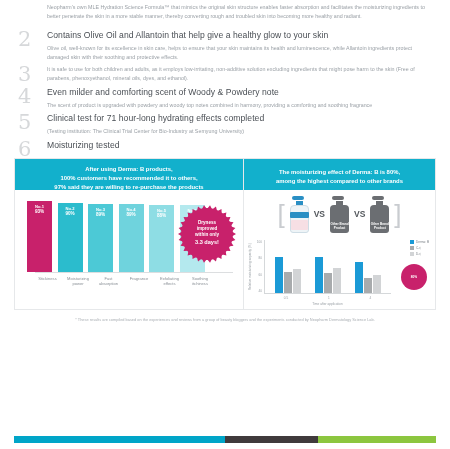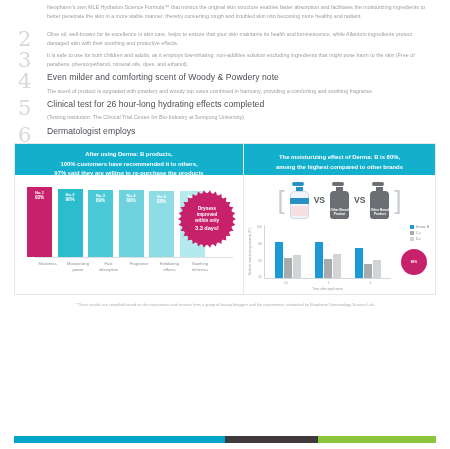--- a/index.html
+++ b/index.html
@@ -196,43 +196,44 @@
 <body>
 
 <div class="page">
 
   <div class="intro-body">Neopharm's own MLE Hydration Science Formula™ that mimics the original skin structure enables faster absorption and facilitates the moisturizing ingredients to better penetrate the skin in a more stable manner, thereby converting rough and troubled skin into becoming more healthy and radiant.</div>
 
   <div class="features">
 
     <div class="feature">
       <div class="feature-num">2</div>
+      <div class="feature-title">Contains Olive Oil and Allantoin that help give a healthy glow to your skin</div>
       <div class="feature-body">Olive oil, well-known for its excellence in skin care, helps to ensure that your skin maintains its health and luminescence, while Allantoin ingredients protect damaged skin with their soothing and protective effects.</div>
     </div>
 
     <div class="feature">
       <div class="feature-num">3</div>
       <div class="feature-body">It is safe to use for both children and adults, as it employs low-irritating, non-additive solution excluding ingredients that might pose harm to the skin (Free of parabens, phenoxyethanol, mineral oils, dyes, and ethanol).</div>
     </div>
 
     <div class="feature">
       <div class="feature-num">4</div>
       <div class="feature-title">Even milder and comforting scent of Woody &amp; Powdery note</div>
       <div class="feature-body">The scent of product is upgraded with powdery and woody top notes combined in harmony, providing a comforting and soothing fragrance</div>
     </div>
 
     <div class="feature">
       <div class="feature-num">5</div>
-      <div class="feature-title">Clinical test for 26 hour-long hydrating effects completed</div>
+      <div class="feature-title">Clinical test for 71 hour-long hydrating effects completed</div>
       <div class="feature-body">(Testing institution: The Clinical Trial Center for Bio-Industry at Semyung University)</div>
     </div>
 
     <div class="feature">
       <div class="feature-num">6</div>
-      <div class="feature-title">Dermatologist employs</div>
+      <div class="feature-title">Moisturizing tested</div>
       <div class="feature-body"></div>
     </div>
 
   </div>
 
   <div class="charts">
 
     <div class="chart-col left">
       <div class="chart-head">
         <div>After using Derma: B products,</div>

